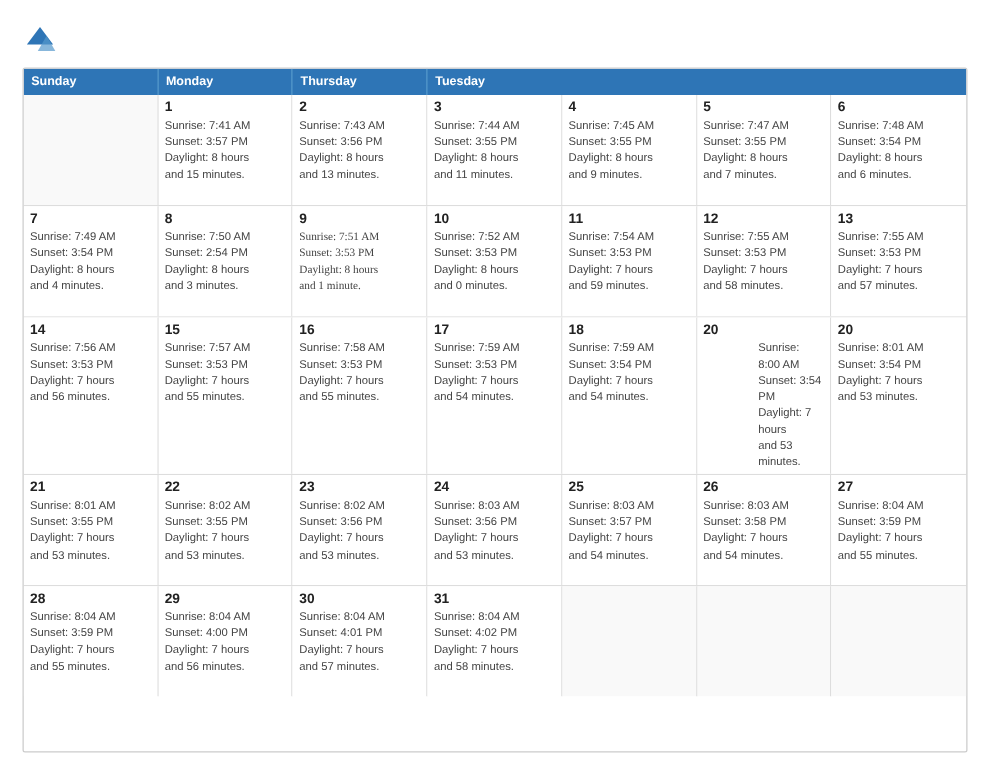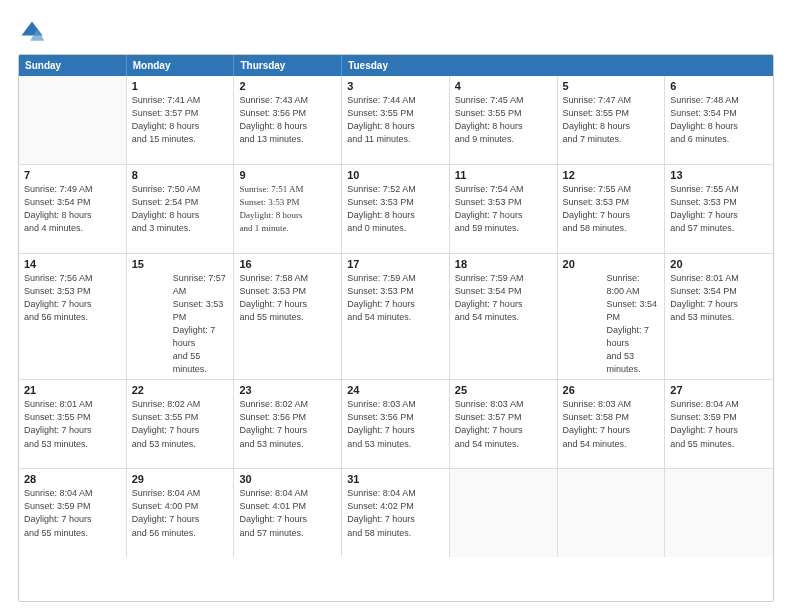--- a/index.html
+++ b/index.html
@@ -235,21 +235,21 @@
         <div class="cal-row">
           <div class="cal-cell">
             <span class="day-num">14</span>
             <div class="day-info" style="white-space: pre-line;">Sunrise: 7:56 AM
 Sunset: 3:53 PM
 Daylight: 7 hours
 and 56 minutes.</div>
           </div>
           <div class="cal-cell">
             <span class="day-num">15</span>
-            <div class="day-info" style="white-space: pre-line; margin-left: 41px;">Sunrise: 7:57 AM
+            <div class="day-info" style="white-space: pre-line;">Sunrise: 7:57 AM
 Sunset: 3:53 PM
 Daylight: 7 hours
 and 55 minutes.</div>
           </div>
           <div class="cal-cell">
             <span class="day-num">16</span>
             <div class="day-info" style="white-space: pre-line;">Sunrise: 7:58 AM
 Sunset: 3:53 PM
 Daylight: 7 hours
 and 55 minutes.</div>

